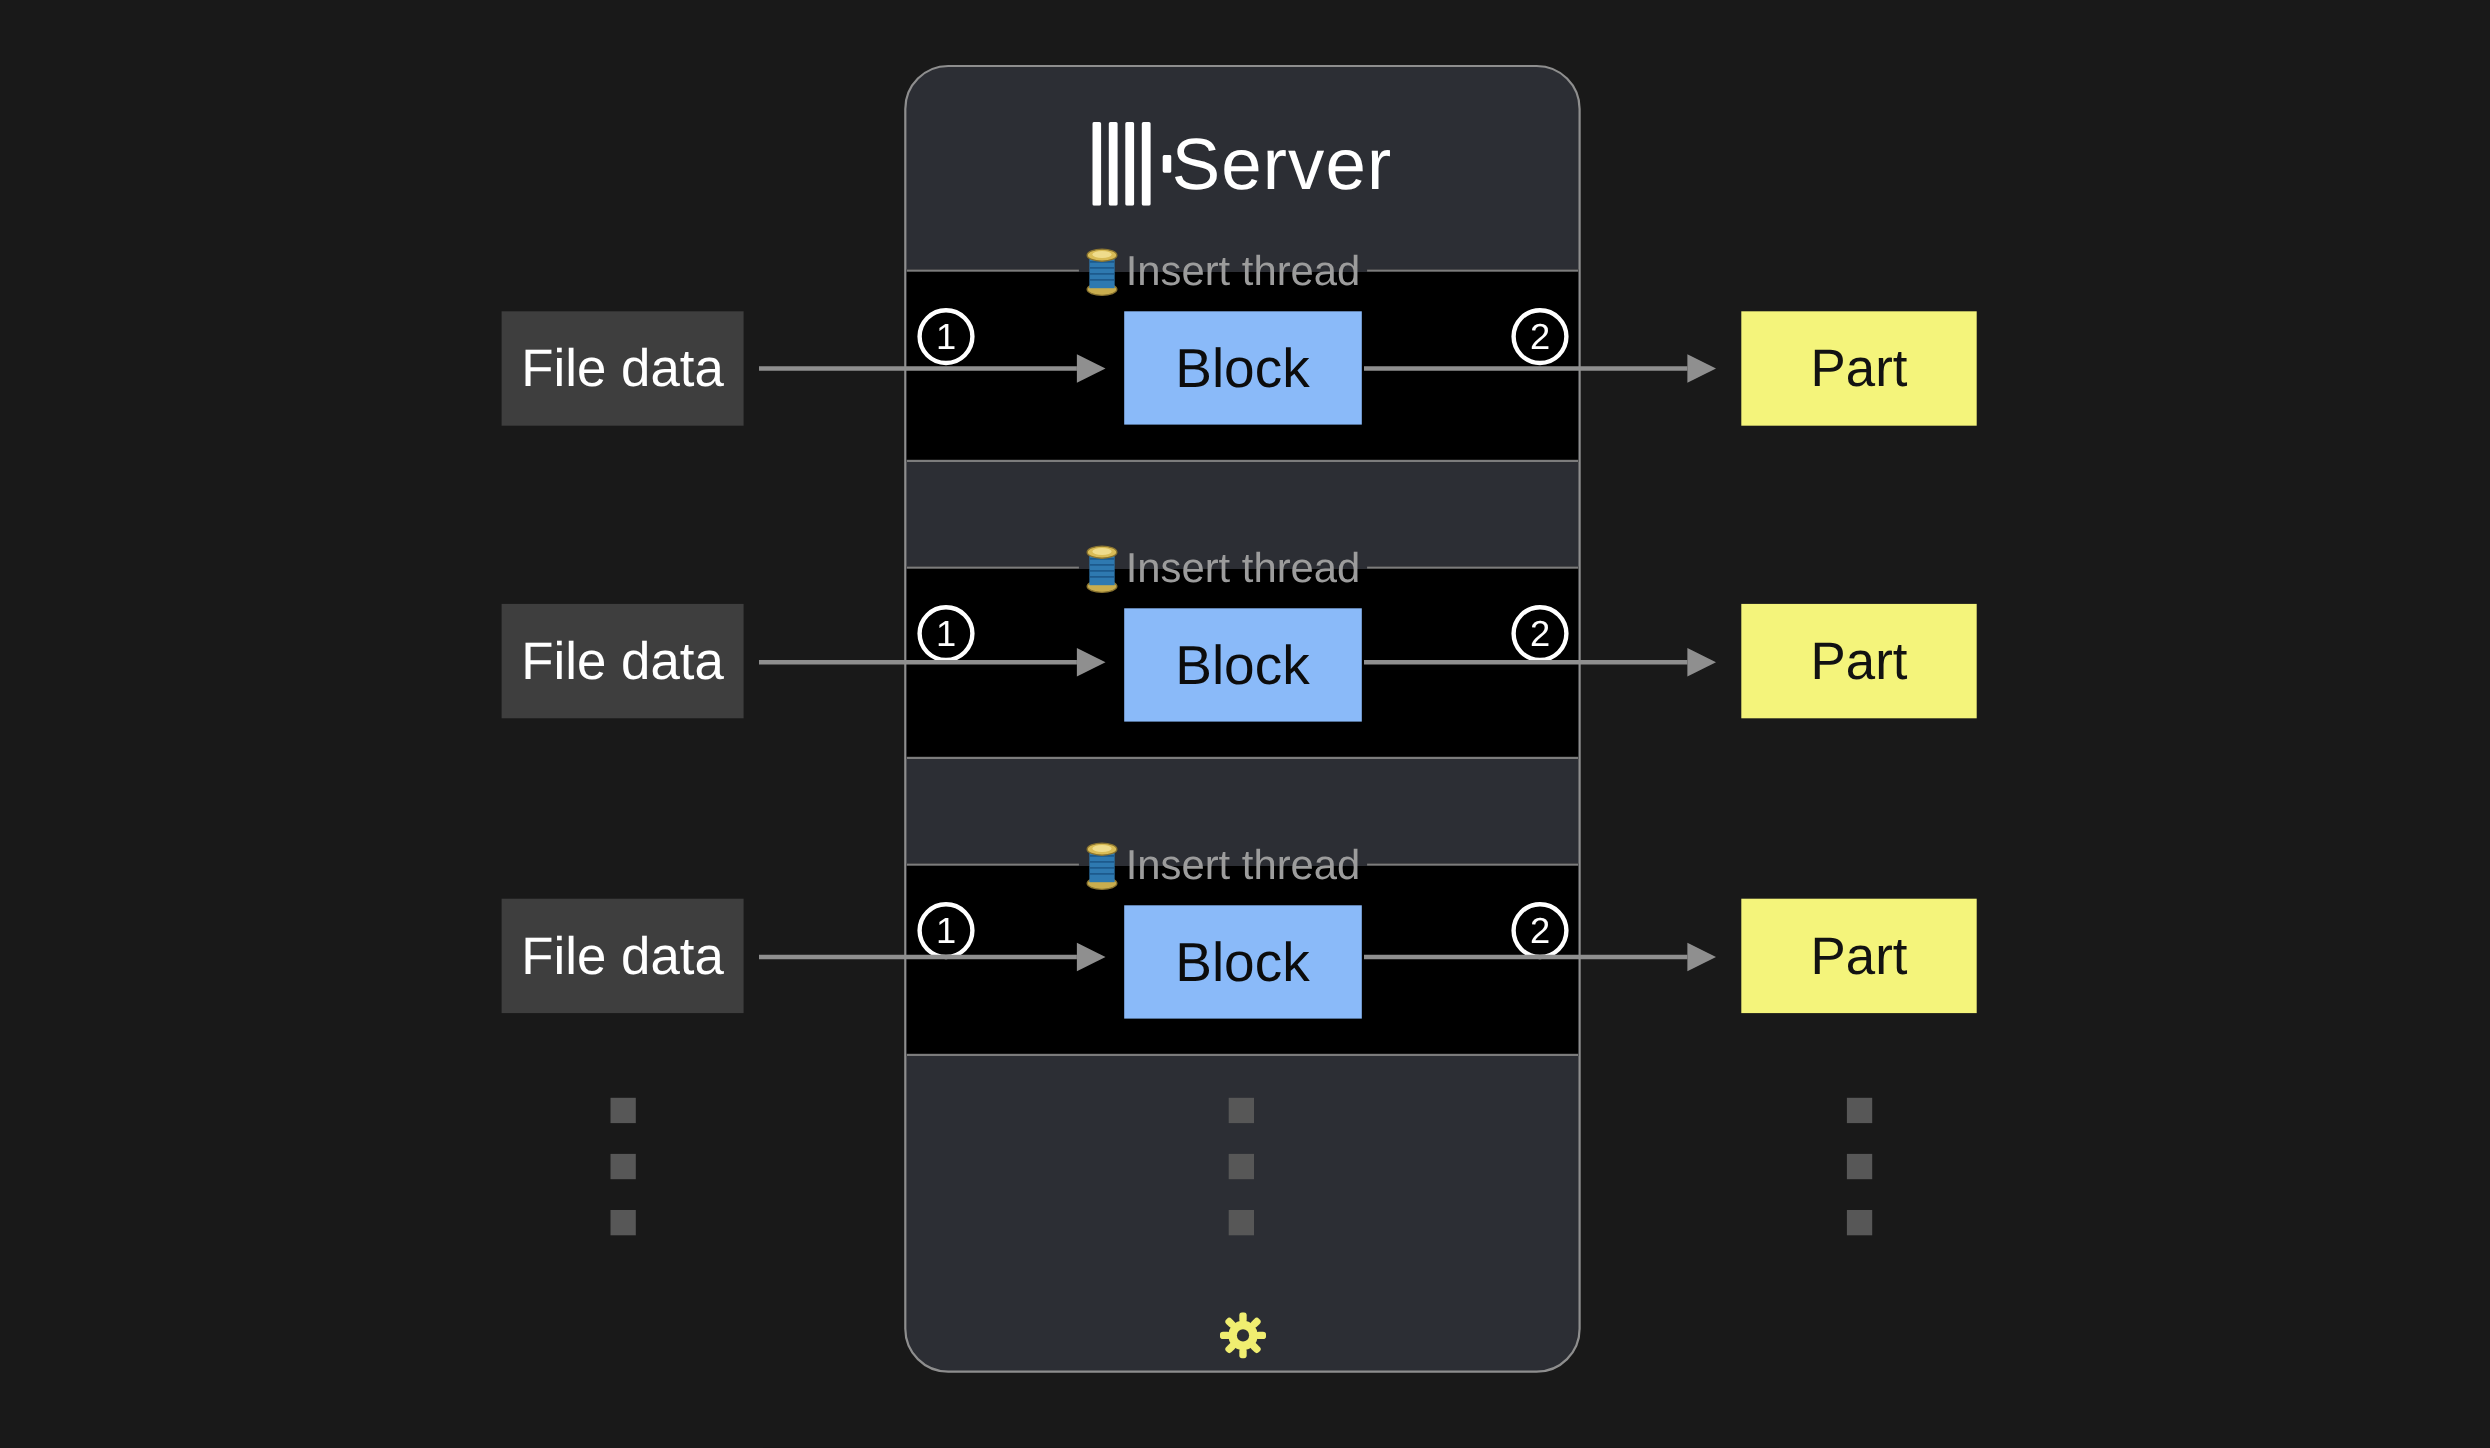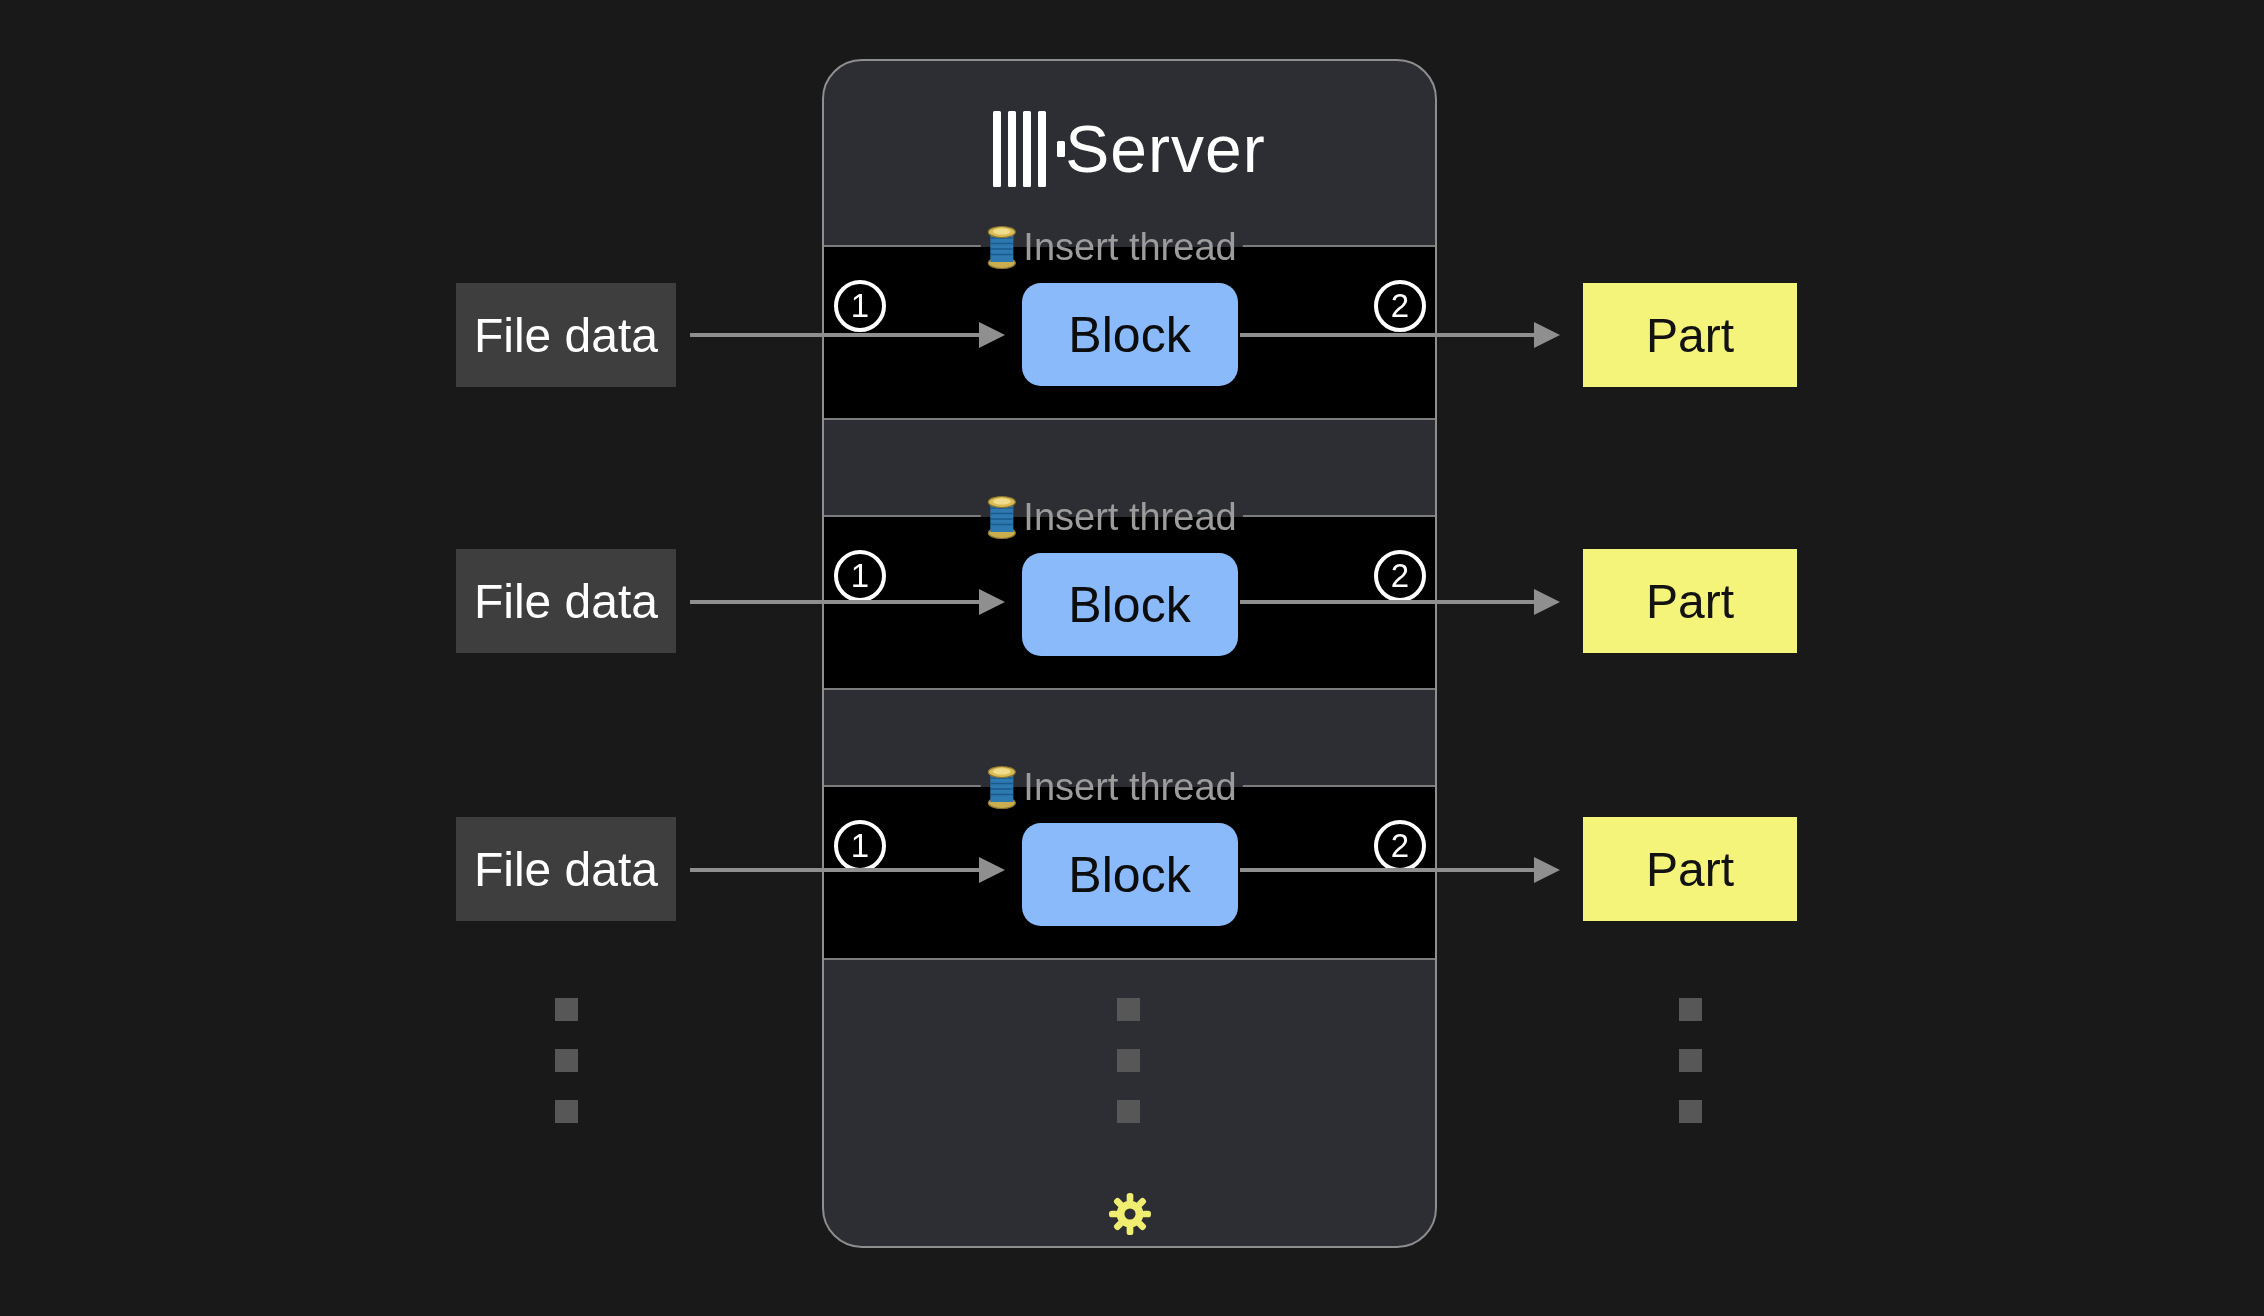--- a/index.html
+++ b/index.html
@@ -29,21 +29,21 @@
   .legend{position:absolute;top:-22px;left:50%;transform:translateX(calc(-50% - 18px));
     height:44px;display:flex;align-items:center;gap:7px;padding:0 6px;
     background:linear-gradient(to bottom,var(--server-bg) 0 50%,var(--row-bg) 50% 100%);
     color:var(--legend-text);font-size:38px;white-space:nowrap;z-index:2;}
   .legend svg{flex-shrink:0;display:block;}
   .step{position:absolute;top:33px;width:52px;height:52px;border:4px solid #fff;border-radius:50%;
     color:#fff;font-size:33px;display:flex;align-items:center;justify-content:center;}
   .step.in{left:10px;} .step.out{right:9px;}
   .block{position:absolute;top:36px;left:50%;transform:translateX(-50%);width:216px;height:103px;
     background:var(--block-bg);color:var(--block-text);font-size:50px;
-    display:flex;align-items:center;justify-content:center;border-radius:19px;}
+    display:flex;align-items:center;justify-content:center;}
 
   
   .io-box{position:absolute;height:104px;display:flex;align-items:center;justify-content:center;font-size:48px;}
   .file-data{left:456px;width:220px;background:var(--file-data-bg);color:var(--file-data-text);}
   .part{left:1583px;width:214px;background:var(--part-bg);color:var(--part-text);text-align:right;}
   .io-row-1{top:283px;} .io-row-2{top:549px;} .io-row-3{top:817px;}
 
   
   .dot{position:absolute;width:23px;height:23px;background:var(--dot);}
 

